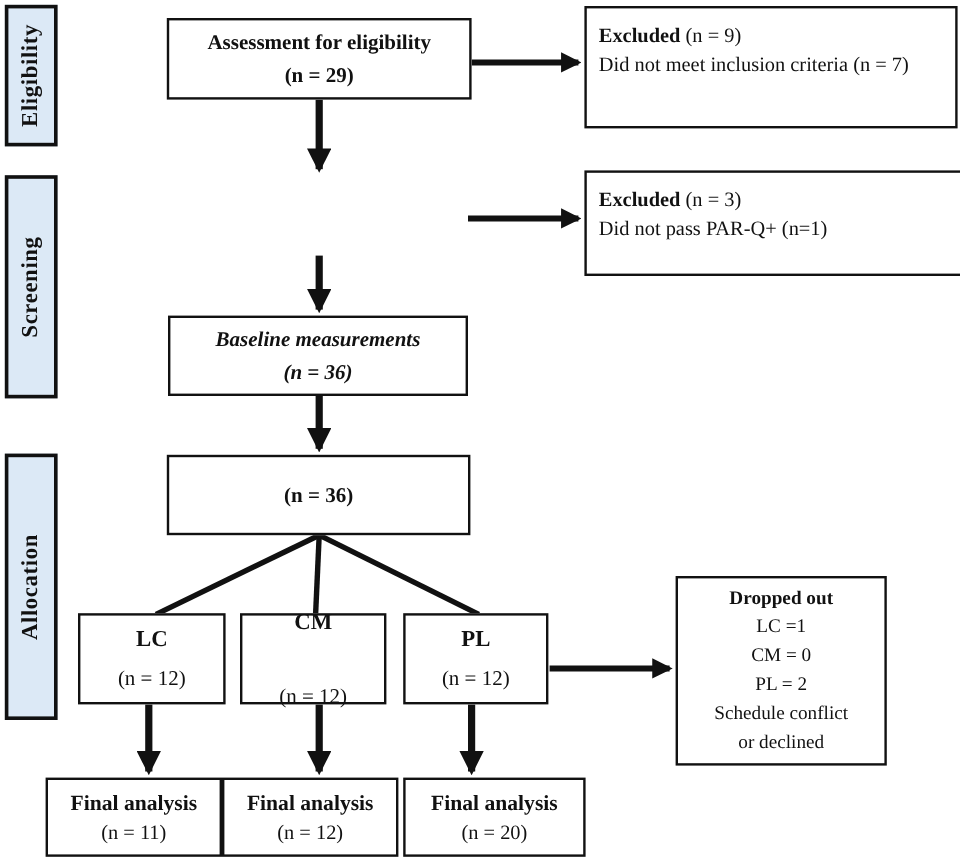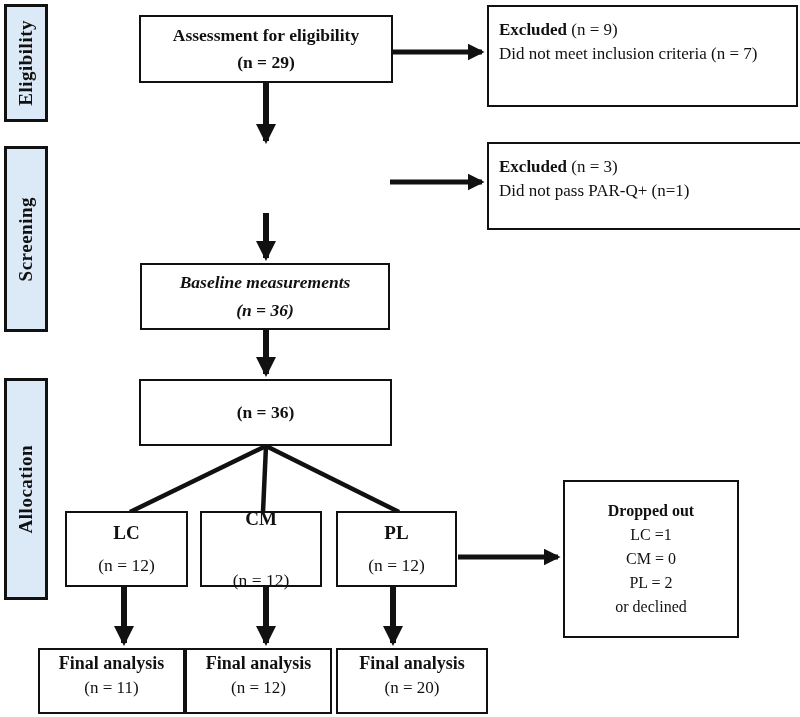--- a/index.html
+++ b/index.html
@@ -77,21 +77,21 @@
     text-align: center;
     font-size: 16px;
     line-height: 1.5;
   }
   .dropbox .bold { font-weight: bold; }
   
   .finalbox {
     display: flex;
     flex-direction: column;
     align-items: center;
-    justify-content: flex-start;
+    justify-content: center;
     text-align: center;
     font-size: 17px;
     line-height: 1.45;
   }
   .finalbox .ftitle { font-weight: bold; font-size: 18px; }
   
   #arrows {
     position: absolute;
     left: 0; top: 0;
     width: 800px; height: 717px;
@@ -168,20 +168,21 @@
   <div class="box groupbox" style="left:336px; top:511px; width:121px; height:76px;">
     <div class="gtitle">PL</div>
     <div>(n = 12)</div>
   </div>
 
   <div class="box dropbox" style="left:563px; top:480px; width:176px; height:158px;">
     <div class="bold">Dropped out</div>
     <div>LC =1</div>
     <div>CM = 0</div>
     <div>PL = 2</div>
+    <div>Schedule conflict</div>
     <div>or declined</div>
   </div>
 
   <div class="box finalbox" style="left:38px; top:648px; width:147px; height:66px;">
     <div class="ftitle">Final analysis</div>
     <div>(n = 11)</div>
   </div>
   <div class="box finalbox" style="left:185px; top:648px; width:147px; height:66px;">
     <div class="ftitle">Final analysis</div>
     <div>(n = 12)</div>

